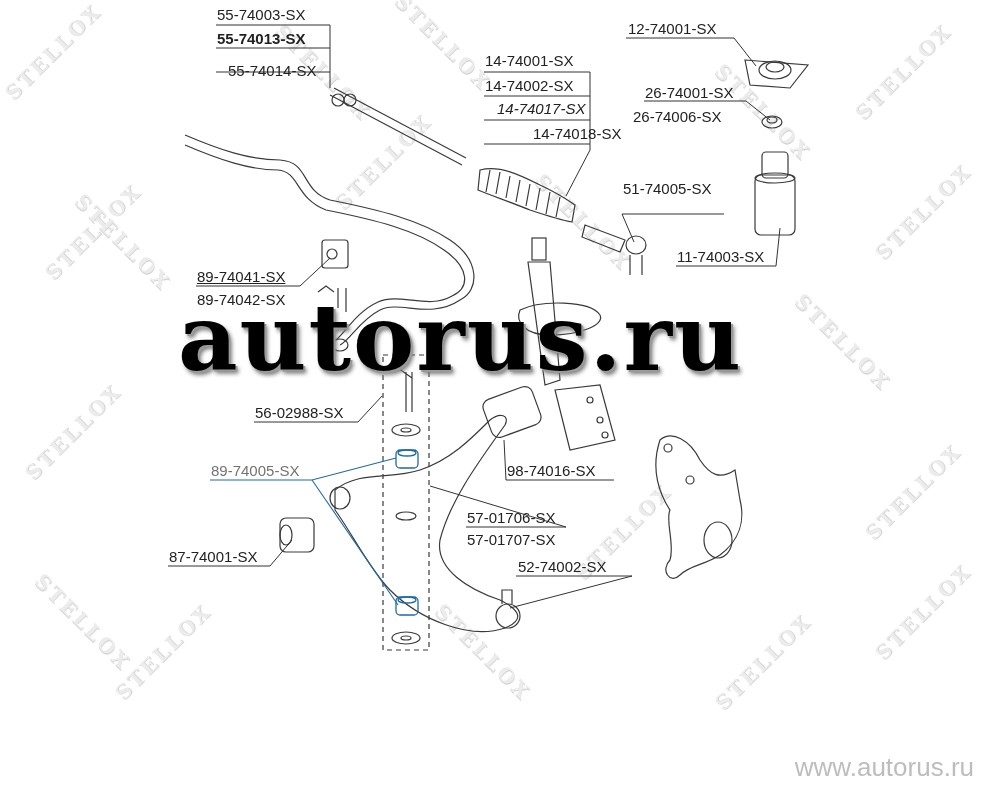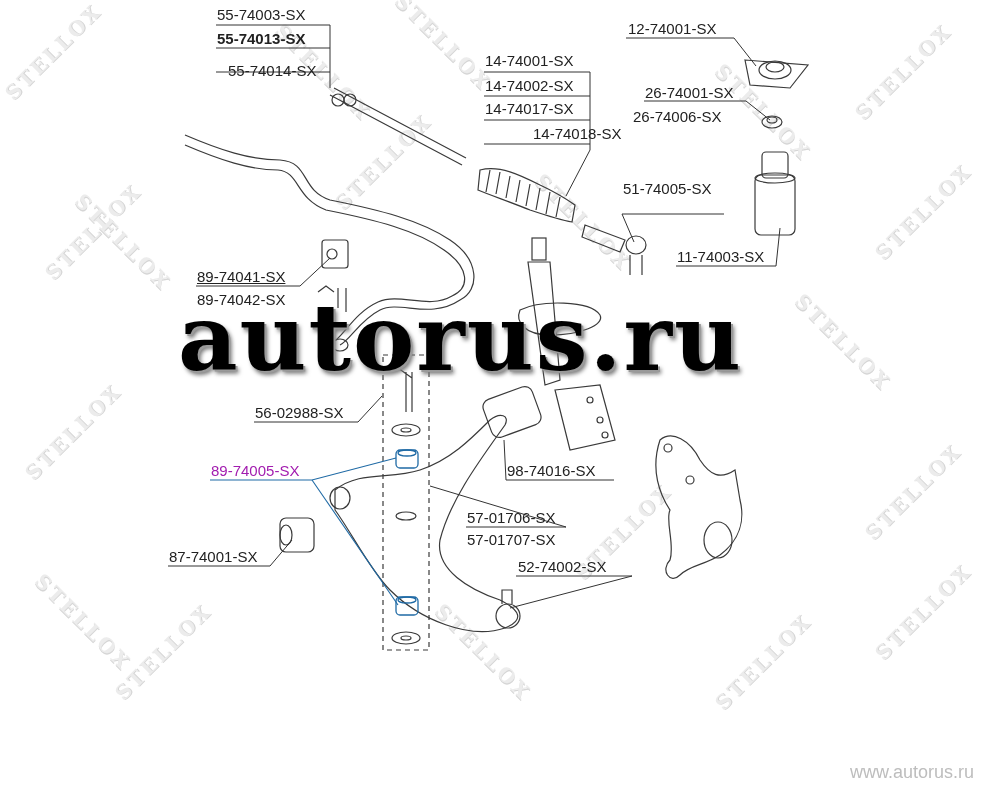--- a/index.html
+++ b/index.html
@@ -4,25 +4,25 @@
 <style>
   html, body { margin:0; padding:0; background:#ffffff; }
   body { width:986px; height:787px; position:relative; overflow:hidden;
          font-family:"Liberation Sans", sans-serif; }
   #canvas { position:absolute; left:0; top:0; width:986px; height:787px; }
   .wm { position:absolute; font-family:"DejaVu Serif", serif; font-weight:bold;
         font-size:20px; color:#ececec; letter-spacing:3px; white-space:nowrap;
         text-shadow: 1px 1px 0 #d6d6d6; }
   .lbl { position:absolute; font-size:15px; color:#222; white-space:nowrap;
          line-height:18px; cursor:pointer; }
-  .lbl.hl { color:#a21caf; }
+  .lbl.hl { color:#737373; }
   .big-wm { position:absolute; left:178px; top:292px; font-family:"DejaVu Serif", serif;
             font-size:92px; font-weight:bold; color:#000000; letter-spacing:2px;
             text-shadow: 2px 2px 0 #9a9a9a, 3px 4px 4px #777; line-height:92px; }
-  .footer { position:absolute; right:12px; bottom:4px; font-size:18px; color:#bdbdbd; }
+  .footer { position:absolute; right:12px; bottom:4px; font-size:26px; color:#bdbdbd; }
 </style>
 </head>
 <body>
 
 <div id="canvas">
 
   <div>
     <div class="wm" style="left:-10px;top:40px;transform:rotate(-45deg);">STELLOX</div>
     <div class="wm" style="left:30px;top:220px;transform:rotate(-45deg);">STELLOX</div>
     <div class="wm" style="left:60px;top:230px;transform:rotate(45deg);">STELLOX</div>
@@ -161,21 +161,21 @@
   </svg>
 
   <div class="big-wm">autorus.ru</div>
 
   <div class="lbl" style="left:217px;top:6px;">55-74003-SX</div>
   <div class="lbl" style="left:217px;top:30px;font-weight:bold;">55-74013-SX</div>
   <div class="lbl" style="left:217px;top:62px;margin-left:11px;">55-74014-SX</div>
 
   <div class="lbl" style="left:485px;top:52px;">14-74001-SX</div>
   <div class="lbl" style="left:485px;top:77px;">14-74002-SX</div>
-  <div class="lbl" style="left:485px;top:100px;">14-74017-SX</div>
+  <div class="lbl" style="left:497px;top:100px;font-style:italic;">14-74017-SX</div>
   <div class="lbl" style="left:485px;top:125px;margin-left:48px;">14-74018-SX</div>
 
   <div class="lbl" style="left:628px;top:20px;text-align:center;">12-74001-SX</div>
   <div class="lbl" style="left:645px;top:84px;">26-74001-SX</div>
   <div class="lbl" style="left:633px;top:108px;">26-74006-SX</div>
 
   <div class="lbl" style="left:623px;top:180px;">51-74005-SX</div>
   <div class="lbl" style="left:677px;top:248px;">11-74003-SX</div>
 
   <div class="lbl" style="left:197px;top:268px;text-decoration:underline;">89-74041-SX</div>

